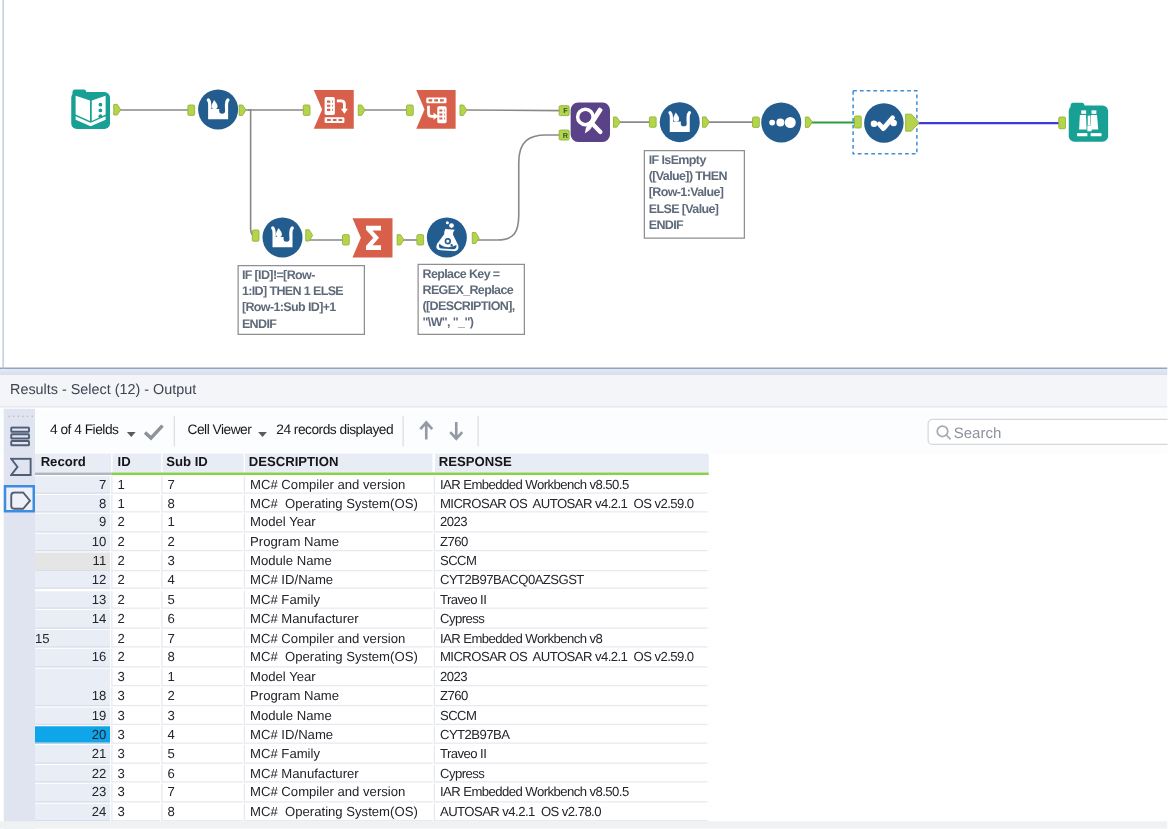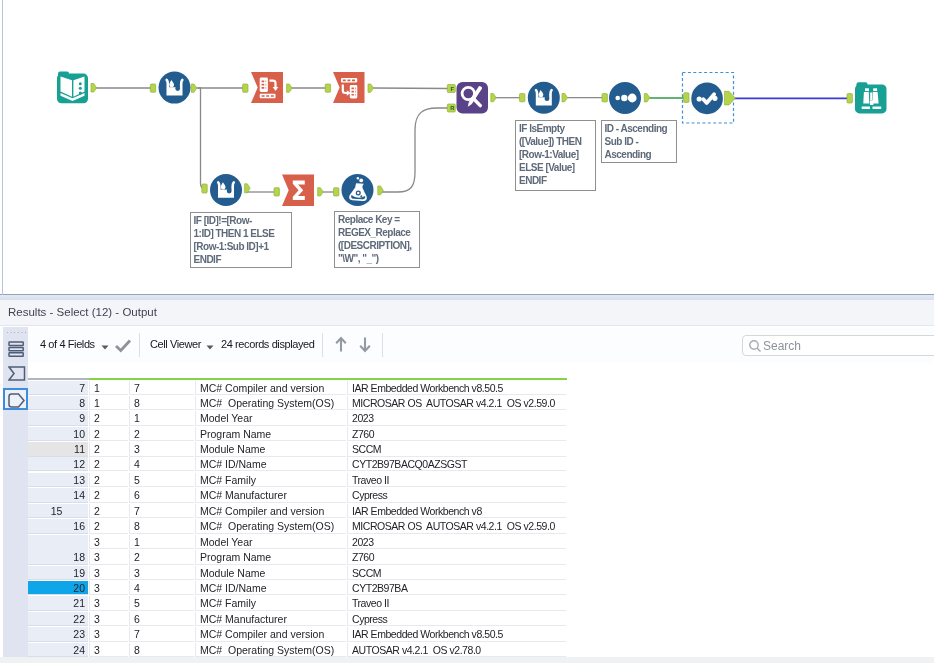--- a/index.html
+++ b/index.html
@@ -195,21 +195,20 @@
       <circle cx="20.2" cy="22" r="1" fill="#235c8e"></circle>
     </g>
     <circle cx="19.7" cy="6.4" r="1.9" fill="#fff"></circle>
     <circle cx="16.4" cy="4.2" r="1.2" fill="#fff"></circle>
   </g>
 </svg>
 
 <div class="ann" style="left:189.5px;top:212px;width:102.5px;height:55.5px">IF [ID]!=[Row-<br>1:ID] THEN 1 ELSE<br>[Row-1:Sub ID]+1<br>ENDIF</div>
 <div class="ann" style="left:334px;top:211px;width:86px;height:56.5px">Replace Key =<br>REGEX_Replace<br>([DESCRIPTION],<br>"\W", "_")</div>
 <div class="ann" style="left:515px;top:120px;width:81px;height:71px">IF IsEmpty<br>([Value]) THEN<br>[Row-1:Value]<br>ELSE [Value]<br>ENDIF</div>
-<div class="ann" style="left:600.5px;top:120px;width:76px;height:43px">ID - Ascending<br>Sub ID -<br>Ascending</div>
 
 <div class="abs" style="left:0;top:294px;width:934px;height:6px;background:linear-gradient(#93a5b8,#93a5b8 1px,#e3e9f3 1px,#d6dfee 6px)"></div>
 
 <div class="abs" style="left:0;top:300px;width:934px;height:26px;background:#f3f5f9;border-bottom:1px solid #e3e6ee;">
   <div class="abs" style="left:8px;top:6px;font-size:11.5px;color:#3f4450">Results - Select (12) - Output</div>
 </div>
 
 <div class="abs" style="left:0;top:327px;width:934px;height:36px;background:#fcfdfe;">
   <div class="abs" style="left:40px;top:11px;font-size:11px;letter-spacing:-0.4px;color:#17171d">4 of 4 Fields</div>
   <svg class="abs" style="left:100px;top:16px" width="10" height="8">
@@ -255,20 +254,31 @@
     <polygon points="1,1 16.5,1 16.5,14 1,14 6,7.5" fill="none" stroke="#4f5e76" stroke-width="1.5" stroke-linejoin="miter"></polygon>
   </svg>
   <div class="abs" style="left:0;top:61px;width:25px;height:21.5px;background:#eef1f8;border:2px solid #3c8ce0"></div>
   <svg class="abs" style="left:4.5px;top:65.5px" width="17" height="15" viewBox="0 0 17 15">
     <path d="M3.5,1 L10.5,1 L16,7.5 L10.5,14 L3.5,14 Q1,14 1,11.5 L1,3.5 Q1,1 3.5,1 Z" fill="none" stroke="#4f5e76" stroke-width="1.5"></path>
   </svg>
 </div>
 
 <div class="abs" style="left:28px;top:363px;width:539px;height:294px;font-size:10.5px;color:#23242a;">
 
+  <div class="abs" style="left:0;top:0;width:539px;height:14.5px;background:#e8ecf4;font-weight:bold;font-size:10.5px;letter-spacing:0;color:#15161a">
+    <div class="abs" style="left:4.5px;top:1px">Record</div>
+    <div class="abs" style="left:66px;top:1px">ID</div>
+    <div class="abs" style="left:105px;top:1px">Sub ID</div>
+    <div class="abs" style="left:171px;top:1px">DESCRIPTION</div>
+    <div class="abs" style="left:323px;top:1px">RESPONSE</div>
+    <div class="abs" style="left:60.5px;top:0;width:1.5px;height:14.5px;background:#fff"></div>
+    <div class="abs" style="left:100.5px;top:0;width:1.5px;height:14.5px;background:#fff"></div>
+    <div class="abs" style="left:166.5px;top:0;width:1.5px;height:14.5px;background:#fff"></div>
+    <div class="abs" style="left:318px;top:0;width:1.5px;height:14.5px;background:#fff"></div>
+  </div>
   <div class="abs" style="left:0;top:14.5px;width:61px;height:2px;background:#b0b5bf"></div>
   <div class="abs" style="left:61px;top:14.5px;width:478px;height:2px;background:#86d24a"></div>
   <div id="rows" class="abs" style="left:0;top:17.5px;width:539px">
         <div class="abs" style="left:0;top:0.00px;width:539px;height:15.42px">
           <div class="abs" style="left:0;top:0;width:60px;height:14.42px;background:#e9edf6;border-bottom:1px solid #d8dde9;text-align:right;padding:1px 3px 0 0">7</div>
           <div class="abs" style="left:61px;top:0;width:39px;height:14.42px;border-bottom:1px solid #e6e9f0;border-left:1px solid #e6e9f0;padding:1px 0 0 4px;white-space:nowrap;overflow:hidden">1</div>
           <div class="abs" style="left:101px;top:0;width:65px;height:14.42px;border-bottom:1px solid #e6e9f0;border-left:1px solid #e6e9f0;padding:1px 0 0 4px;white-space:nowrap;overflow:hidden">7</div>
           <div class="abs" style="left:167px;top:0;width:151px;height:14.42px;border-bottom:1px solid #e6e9f0;border-left:1px solid #e6e9f0;padding:1px 0 0 4px;white-space:nowrap;overflow:hidden">MC# Compiler and version</div>
           <div class="abs" style="left:319px;top:0;width:219px;height:14.42px;border-bottom:1px solid #e6e9f0;border-left:1px solid #e6e9f0;padding:1px 0 0 4px;white-space:nowrap;overflow:hidden;letter-spacing:-0.45px">IAR Embedded Workbench v8.50.5</div>
         </div>
@@ -315,21 +325,21 @@
           <div class="abs" style="left:319px;top:0;width:219px;height:14.42px;border-bottom:1px solid #e6e9f0;border-left:1px solid #e6e9f0;padding:1px 0 0 4px;white-space:nowrap;overflow:hidden;letter-spacing:-0.45px">Traveo II</div>
         </div>
         <div class="abs" style="left:0;top:107.94px;width:539px;height:15.42px">
           <div class="abs" style="left:0;top:0;width:60px;height:14.42px;background:#e9edf6;border-bottom:1px solid #d8dde9;text-align:right;padding:1px 3px 0 0">14</div>
           <div class="abs" style="left:61px;top:0;width:39px;height:14.42px;border-bottom:1px solid #e6e9f0;border-left:1px solid #e6e9f0;padding:1px 0 0 4px;white-space:nowrap;overflow:hidden">2</div>
           <div class="abs" style="left:101px;top:0;width:65px;height:14.42px;border-bottom:1px solid #e6e9f0;border-left:1px solid #e6e9f0;padding:1px 0 0 4px;white-space:nowrap;overflow:hidden">6</div>
           <div class="abs" style="left:167px;top:0;width:151px;height:14.42px;border-bottom:1px solid #e6e9f0;border-left:1px solid #e6e9f0;padding:1px 0 0 4px;white-space:nowrap;overflow:hidden">MC# Manufacturer</div>
           <div class="abs" style="left:319px;top:0;width:219px;height:14.42px;border-bottom:1px solid #e6e9f0;border-left:1px solid #e6e9f0;padding:1px 0 0 4px;white-space:nowrap;overflow:hidden;letter-spacing:-0.45px">Cypress</div>
         </div>
         <div class="abs" style="left:0;top:123.36px;width:539px;height:15.42px">
-          <div class="abs" style="left:0;top:0;width:60px;height:14.42px;background:#e9edf6;border-bottom:1px solid #d8dde9;text-align:center;padding:1px 3px 0 0">15</div>
+          <div class="abs" style="left:0;top:0;width:60px;height:14.42px;background:#e9edf6;border-bottom:1px solid #d8dde9;text-align:left;padding:1px 3px 0 0">15</div>
           <div class="abs" style="left:61px;top:0;width:39px;height:14.42px;border-bottom:1px solid #e6e9f0;border-left:1px solid #e6e9f0;padding:1px 0 0 4px;white-space:nowrap;overflow:hidden">2</div>
           <div class="abs" style="left:101px;top:0;width:65px;height:14.42px;border-bottom:1px solid #e6e9f0;border-left:1px solid #e6e9f0;padding:1px 0 0 4px;white-space:nowrap;overflow:hidden">7</div>
           <div class="abs" style="left:167px;top:0;width:151px;height:14.42px;border-bottom:1px solid #e6e9f0;border-left:1px solid #e6e9f0;padding:1px 0 0 4px;white-space:nowrap;overflow:hidden">MC# Compiler and version</div>
           <div class="abs" style="left:319px;top:0;width:219px;height:14.42px;border-bottom:1px solid #e6e9f0;border-left:1px solid #e6e9f0;padding:1px 0 0 4px;white-space:nowrap;overflow:hidden;letter-spacing:-0.45px">IAR Embedded Workbench v8</div>
         </div>
         <div class="abs" style="left:0;top:138.78px;width:539px;height:15.42px">
           <div class="abs" style="left:0;top:0;width:60px;height:14.42px;background:#e9edf6;border-bottom:1px solid #d8dde9;text-align:right;padding:1px 3px 0 0">16</div>
           <div class="abs" style="left:61px;top:0;width:39px;height:14.42px;border-bottom:1px solid #e6e9f0;border-left:1px solid #e6e9f0;padding:1px 0 0 4px;white-space:nowrap;overflow:hidden">2</div>
           <div class="abs" style="left:101px;top:0;width:65px;height:14.42px;border-bottom:1px solid #e6e9f0;border-left:1px solid #e6e9f0;padding:1px 0 0 4px;white-space:nowrap;overflow:hidden">8</div>
           <div class="abs" style="left:167px;top:0;width:151px;height:14.42px;border-bottom:1px solid #e6e9f0;border-left:1px solid #e6e9f0;padding:1px 0 0 4px;white-space:nowrap;overflow:hidden">MC#&nbsp; Operating System(OS)</div>

